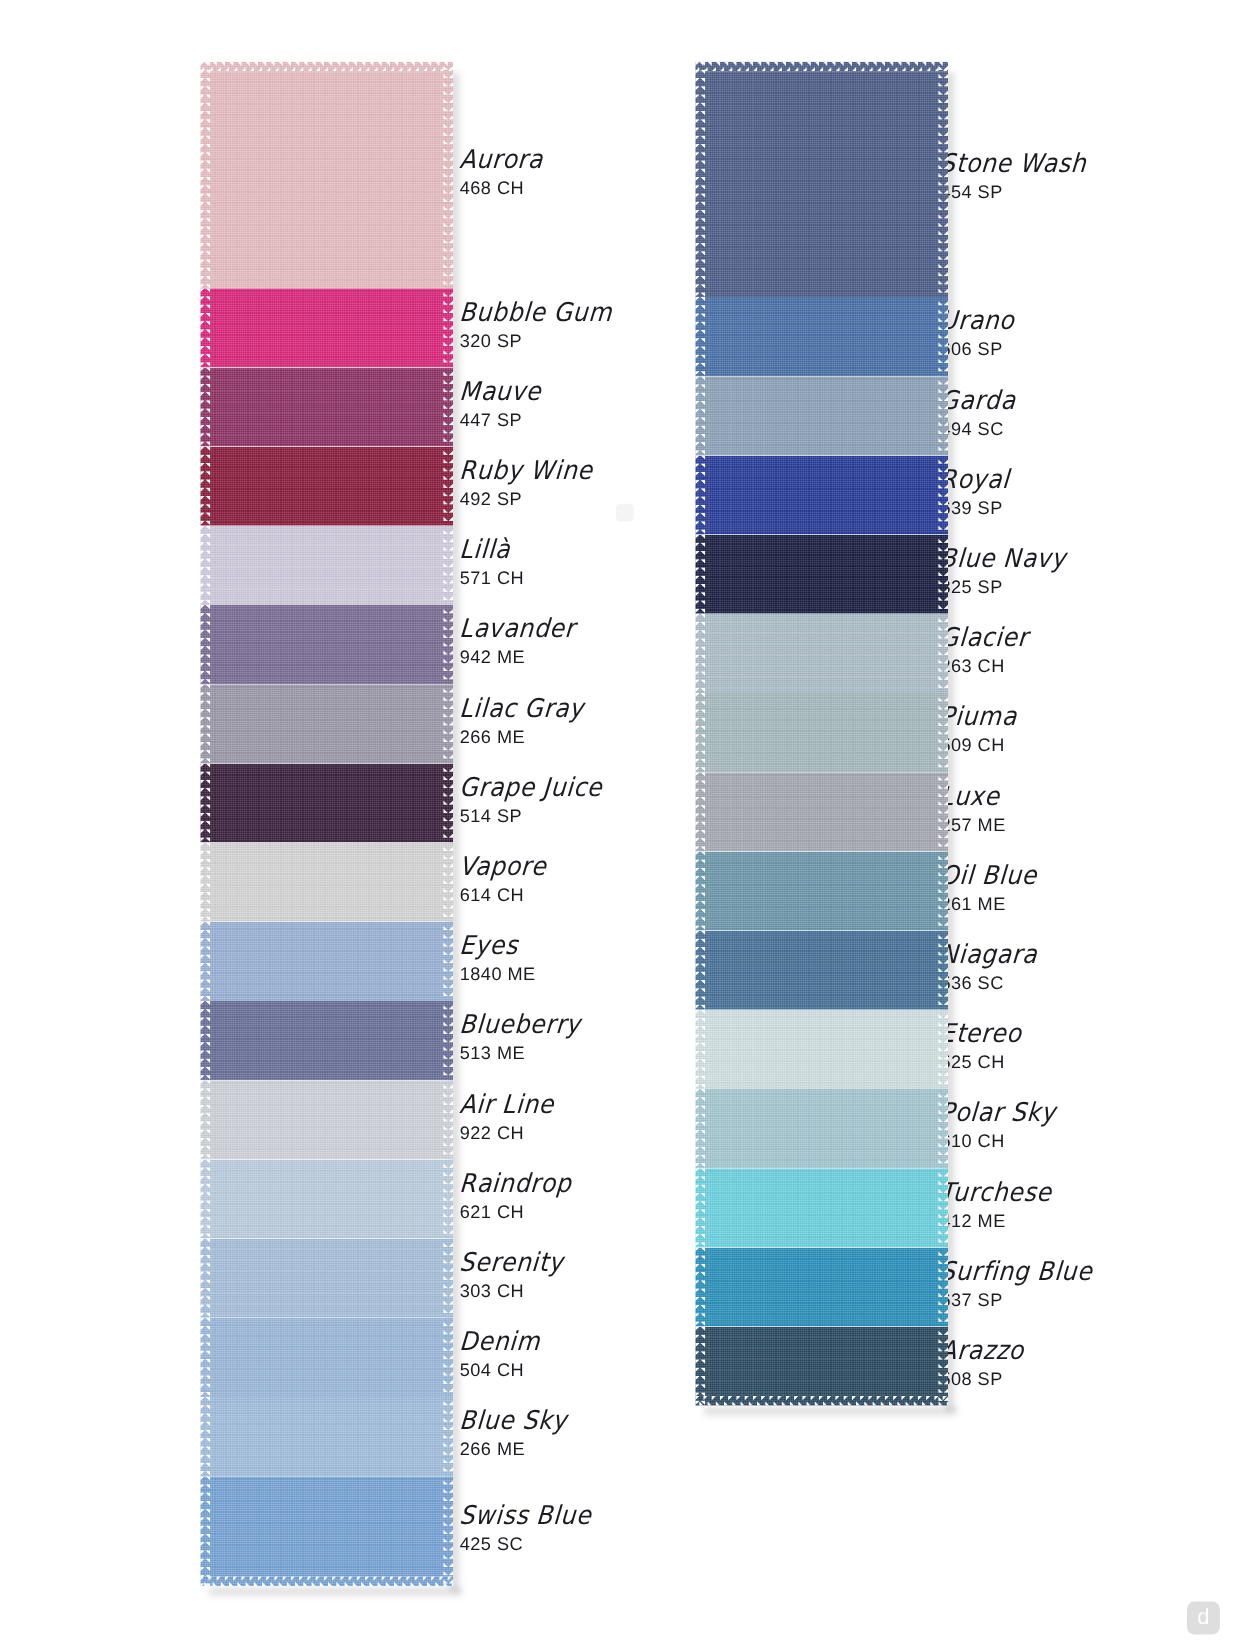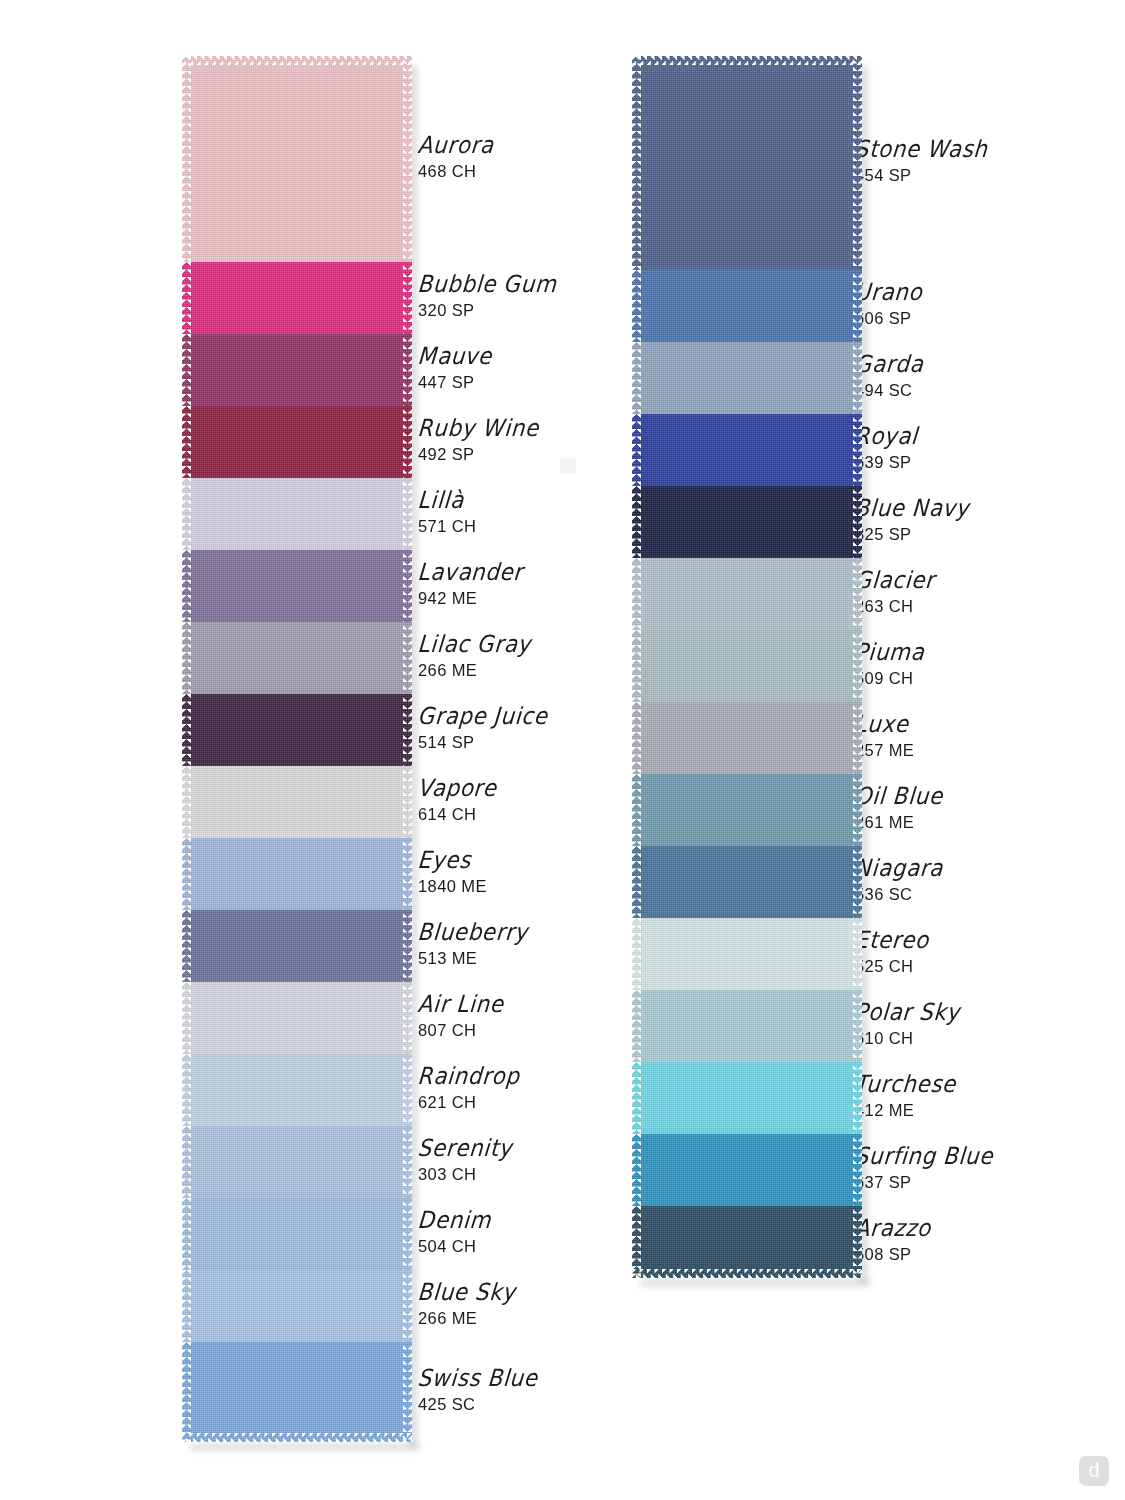--- a/index.html
+++ b/index.html
@@ -361,21 +361,21 @@
       <div class="label-block" style="top: 794px;">
         <div class="lbl-name">Eyes</div>
         <div class="lbl-code">1840 ME</div>
       </div>
       <div class="label-block" style="top: 866px;">
         <div class="lbl-name">Blueberry</div>
         <div class="lbl-code">513 ME</div>
       </div>
       <div class="label-block" style="top: 938px;">
         <div class="lbl-name">Air Line</div>
-        <div class="lbl-code">807 CH</div>
+        <div class="lbl-code">922 CH</div>
       </div>
       <div class="label-block" style="top: 1010px;">
         <div class="lbl-name">Raindrop</div>
         <div class="lbl-code">621 CH</div>
       </div>
       <div class="label-block" style="top: 1082px;">
         <div class="lbl-name">Serenity</div>
         <div class="lbl-code">303 CH</div>
       </div>
       <div class="label-block" style="top: 1154px;">

